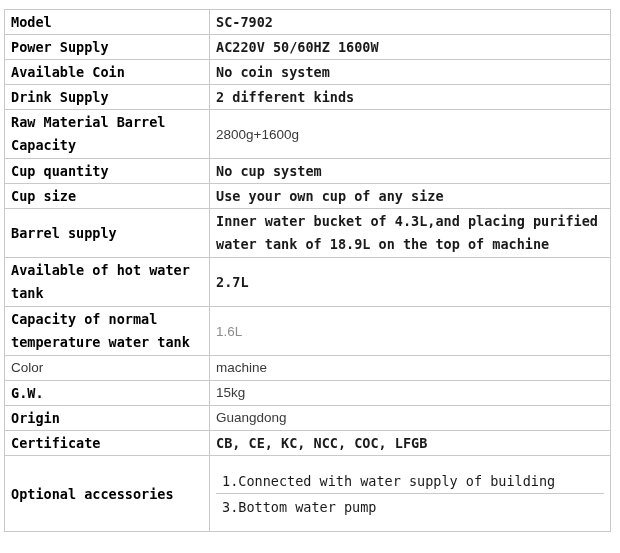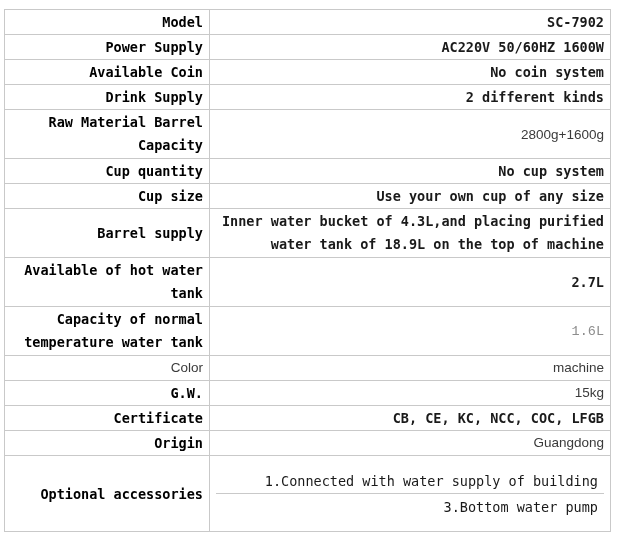--- a/index.html
+++ b/index.html
@@ -27,21 +27,20 @@
     border-collapse: collapse;
     table-layout: fixed;
     background: #ffffff;
   }
 
   table.spec-table td {
     border: 1px solid #c9c9c9;
     padding: 0 6px;
     vertical-align: middle;
     background: #ffffff;
-    text-align: right;
   }
 
   
   col.c-label { width: 205px; }
   col.c-value { width: 401px; }
 
   
   td.label {
     font-family: "DejaVu Sans Mono", monospace;
     font-weight: bold;
@@ -62,21 +61,21 @@
 
   
   td.label.sans,
   td.value.sans {
     font-family: "Liberation Sans", sans-serif;
     font-weight: normal;
     font-size: 13.5px;
     color: #3a3a3a;
   }
   td.value.sans-dim {
-    font-family: Liberation Mono, monospace;
+    font-family: Liberation Sans, sans-serif;
     font-weight: normal;
     font-size: 13.5px;
     color: #8d8d8d;
   }
 
   
   tr.h1 td { height: 24px; }
   tr.h2 td { height: 48px; }
 
   td.two-line {
@@ -158,26 +157,26 @@
         </tr>
         <tr class="h1">
           <td class="label sans">Color</td>
           <td class="value sans">machine</td>
         </tr>
         <tr class="h1">
           <td class="label">G.W.</td>
           <td class="value sans">15kg</td>
         </tr>
         <tr class="h1">
+          <td class="label">Origin</td>
+          <td class="value sans">Guangdong</td>
+        </tr>
+        <tr class="h1">
           <td class="label">Certificate</td>
           <td class="value">CB, CE, KC, NCC, COC, LFGB</td>
-        </tr>
-        <tr class="h1">
-          <td class="label">Origin</td>
-          <td class="value sans">Guangdong</td>
         </tr>
         <tr>
           <td class="label" style="height: 75px;">Optional accessories</td>
           <td class="nested">
             <table class="sub">
               <tbody>
                 <tr>
                   <td>1.Connected with water supply of building</td>
                 </tr>
                 <tr>

